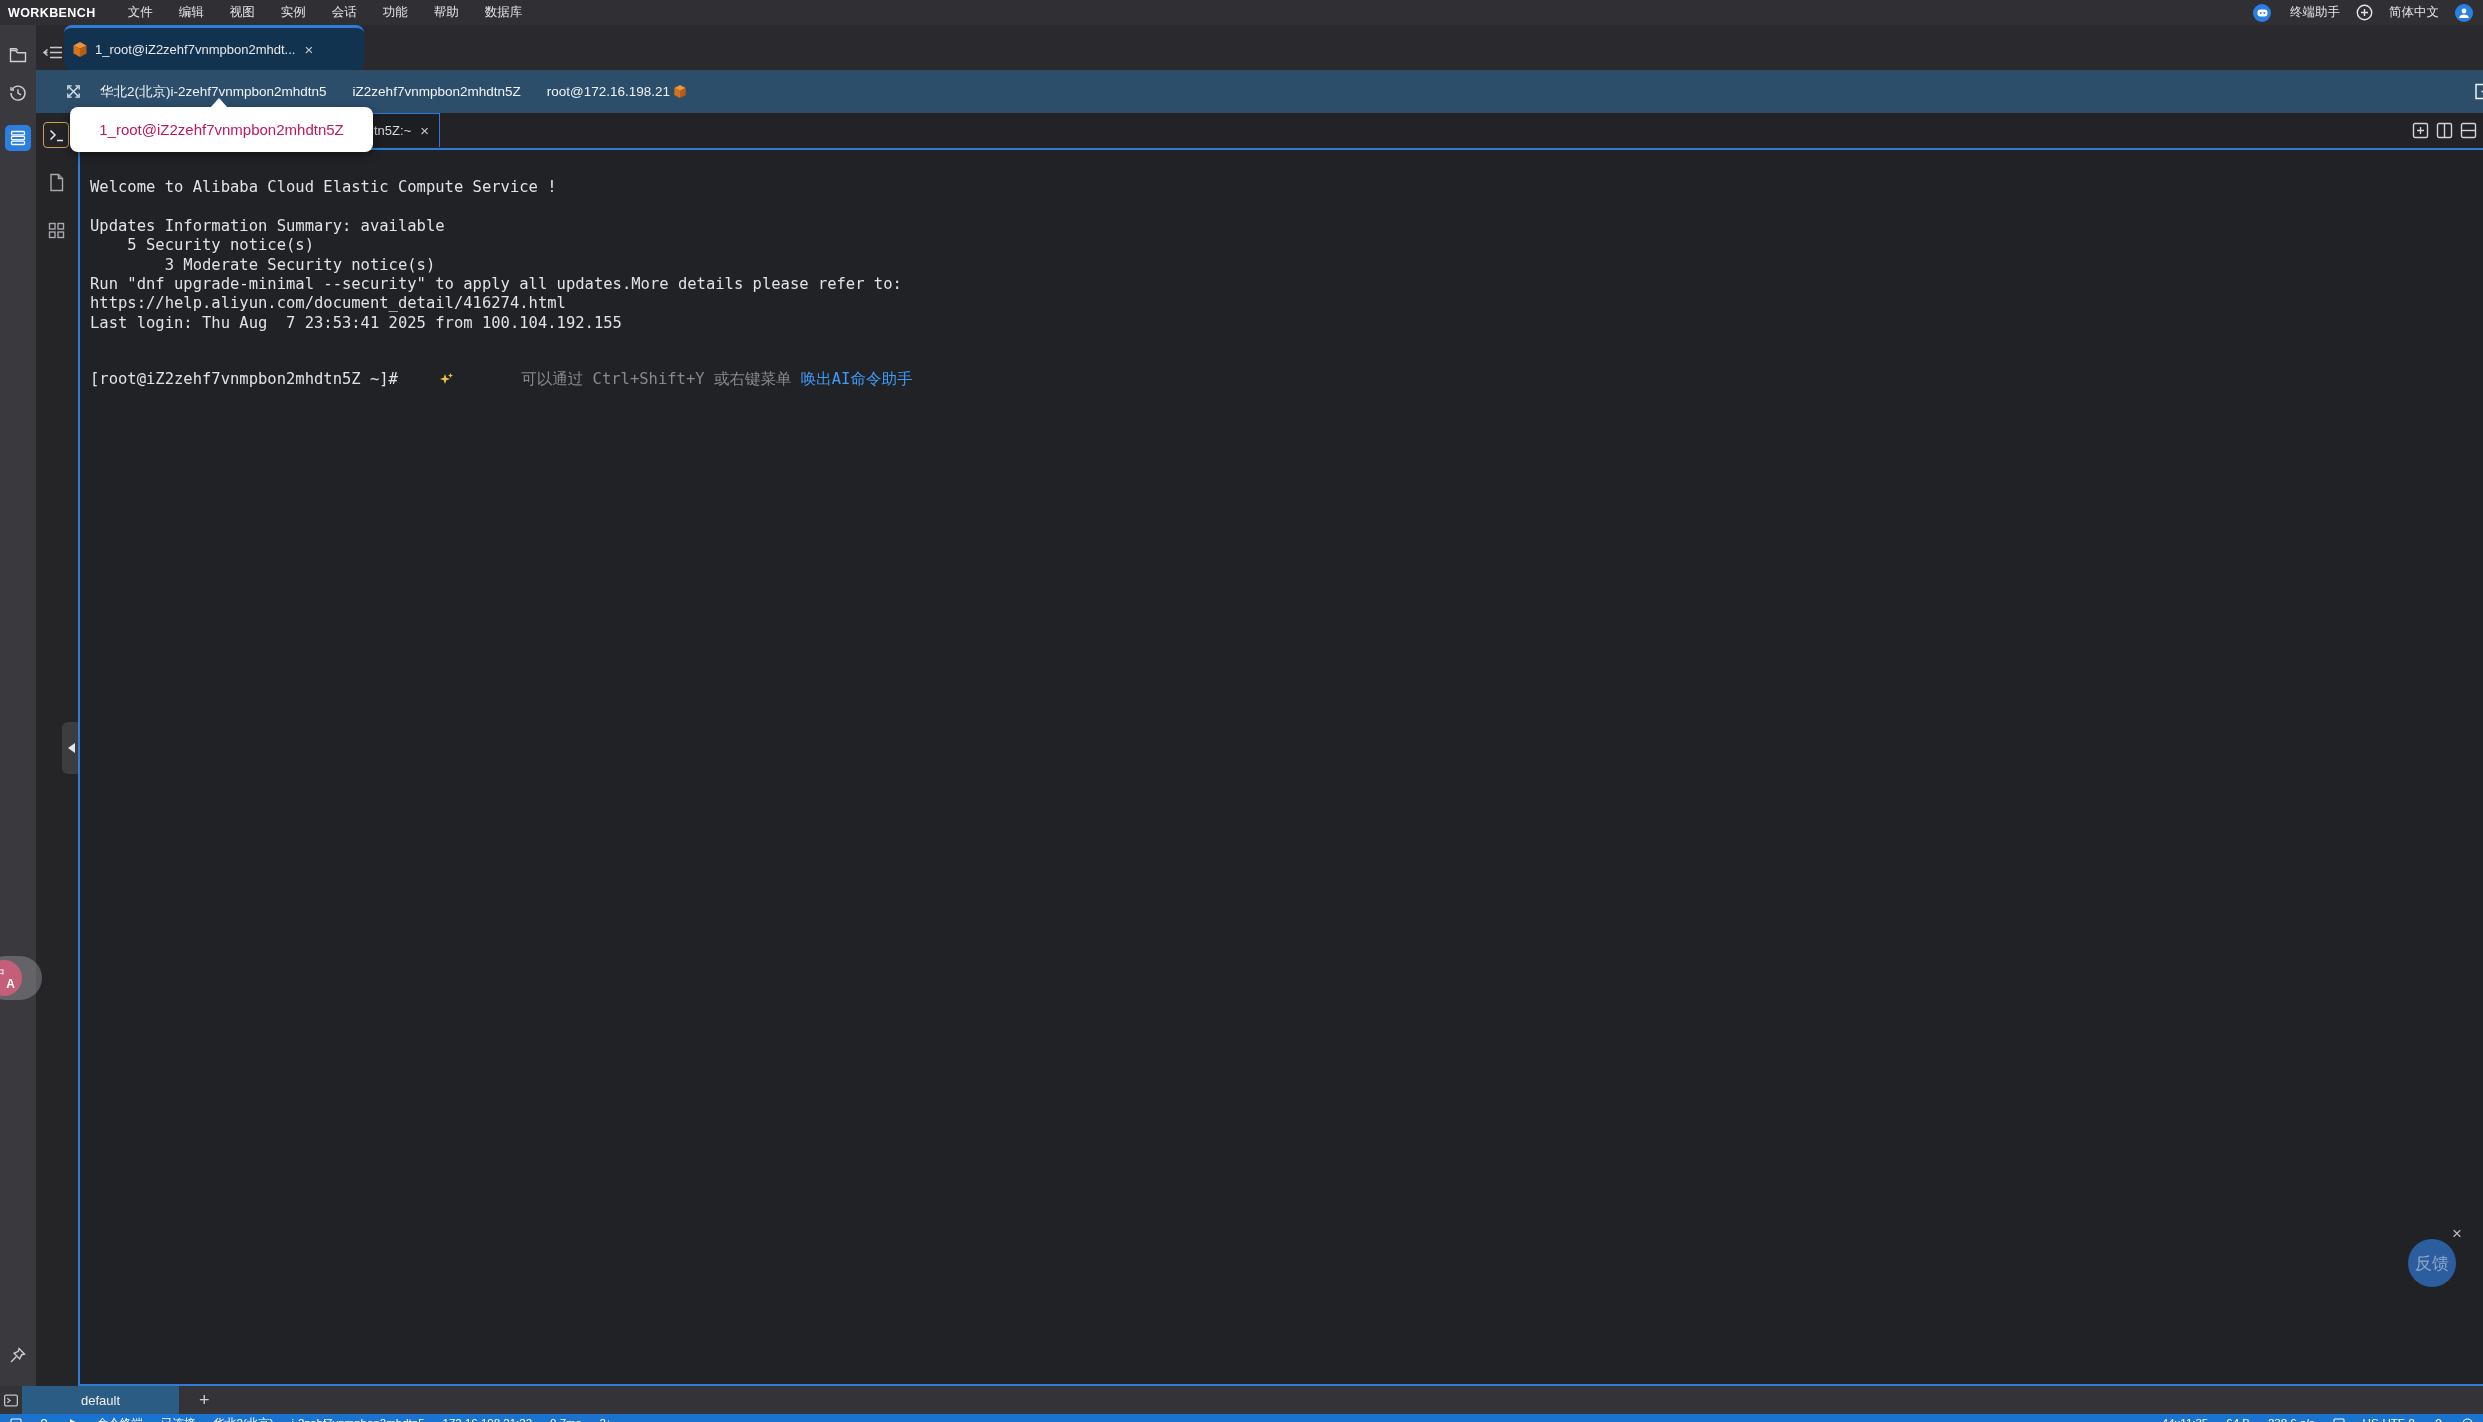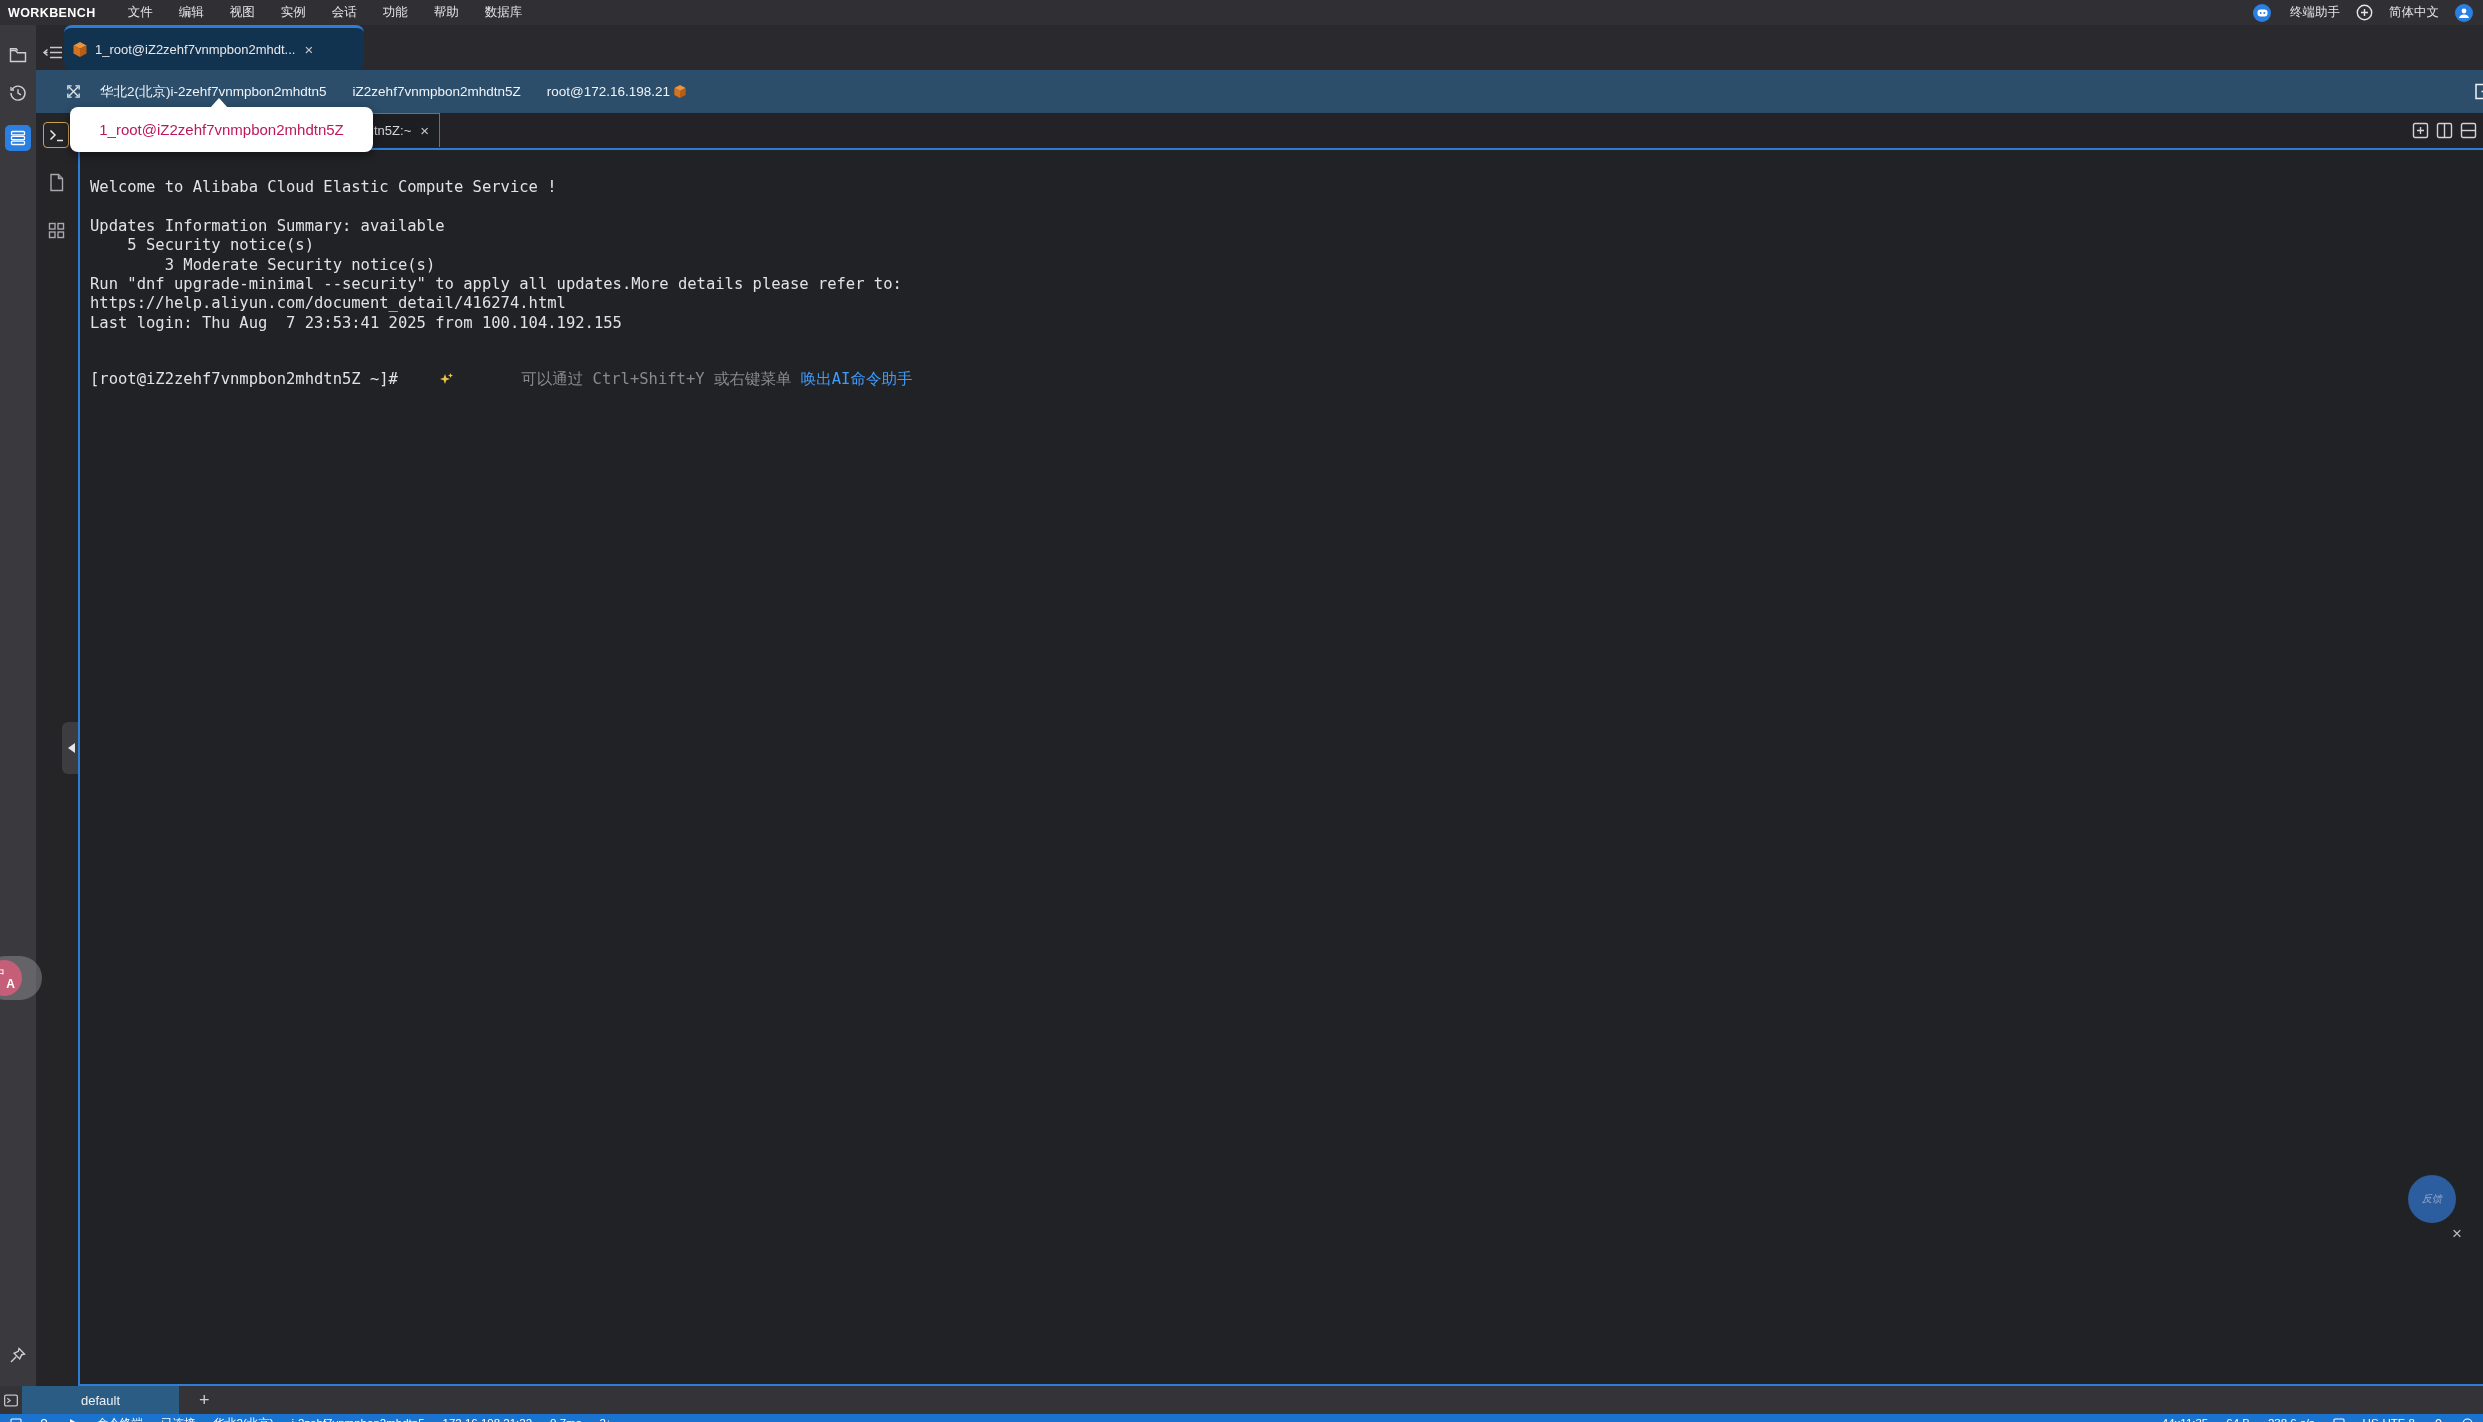--- a/index.html
+++ b/index.html
@@ -65,22 +65,22 @@
     box-shadow:0 3px 10px rgba(0,0,0,.45);display:flex;align-items:center;justify-content:center;
     color:#be185d;font-size:15px;z-index:50;}
   .tooltip:before{content:"";position:absolute;left:140px;top:-9px;border:9px solid transparent;border-top:none;border-bottom:10px solid #fff;}
 
   
   .translate-pill{left:-16px;top:956px;width:58px;height:44px;border-radius:22px;background:rgba(135,135,138,.55);z-index:40;}
   .translate-circle{position:absolute;left:2px;top:4px;width:36px;height:36px;border-radius:50%;background:#c55f79;color:#fff;}
   .translate-circle .zh{position:absolute;left:7px;top:5px;font-size:12px;}
   .translate-circle .en{position:absolute;right:7px;bottom:5px;font-size:12px;font-weight:bold;}
   .feedback-close{left:2452px;top:1224px;color:#bcbcbf;font-size:17px;z-index:40;}
-  .feedback{left:2408px;top:1175px;width:48px;height:48px;border-radius:50%;background:#2c5d9e;
-    color:#8fa8cc;font-size:10px;display:flex;align-items:center;justify-content:center;z-index:40;font-style:italic;}
+  .feedback{left:2408px;top:1239px;width:48px;height:48px;border-radius:50%;background:#2c5d9e;
+    color:#8fa8cc;font-size:17px;display:flex;align-items:center;justify-content:center;z-index:40;}
 
   
   .bottom-tabs{left:0;top:1386px;width:2483px;height:28px;background:#333338;display:flex;align-items:center;}
   .bt-ico{margin-left:4px;color:#c2c2c5;}
   .bt-tab{margin-left:4px;width:157px;height:28px;background:#2b5c84;color:#f0f0f2;font-size:13px;
     display:flex;align-items:center;justify-content:center;}
   .bt-plus{margin-left:20px;color:#cfcfd2;font-size:18px;line-height:1;}
 
   
   .statusbar{left:0;top:1414px;width:2483px;height:18px;background:#1a73cf;color:#fff;display:flex;

